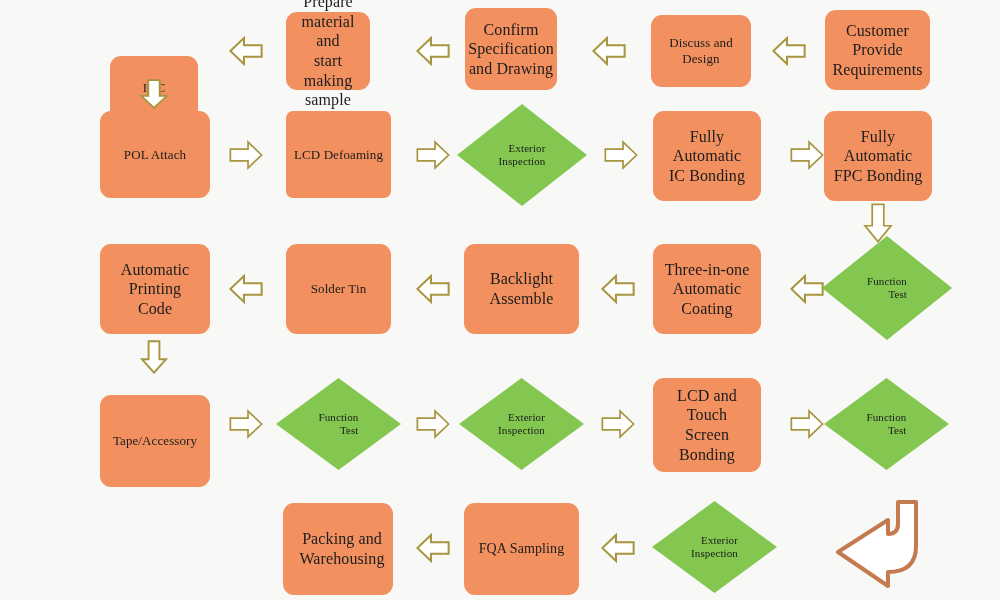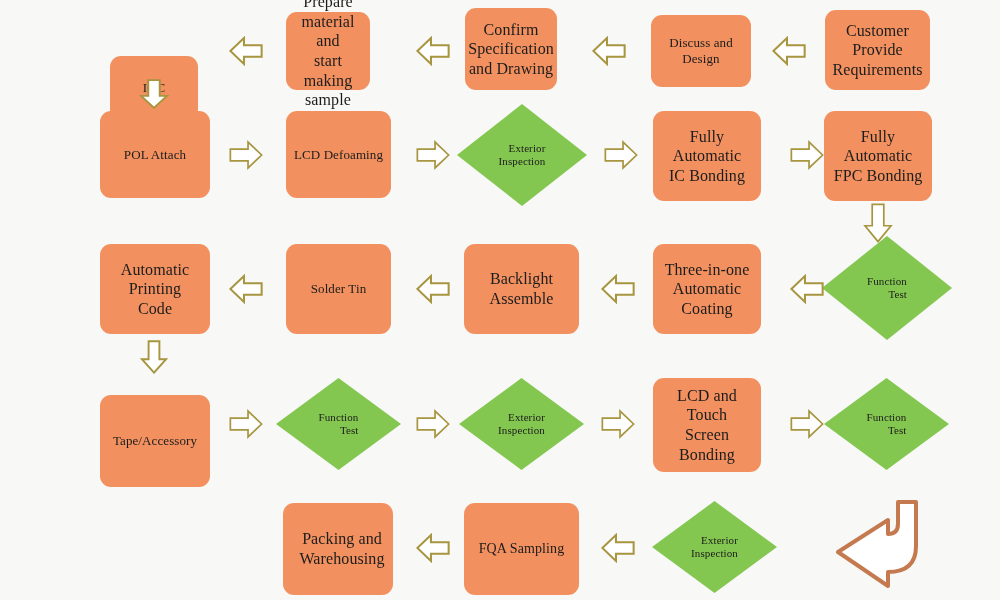--- a/index.html
+++ b/index.html
@@ -152,21 +152,21 @@
   <div class="node process fs13" style="left:100px; top:111px; width:110px; height:87px;">
     <span class="label">POL Attach</span>
   </div>
 
   <div class="arrow" style="left:229px; top:140px; width:34px; height:30px;">
     <svg viewBox="0 0 100 88" preserveAspectRatio="none">
       <path d="M96 44 L56 6 L56 27 L4 27 L4 61 L56 61 L56 82 Z"></path>
     </svg>
   </div>
 
-  <div class="node process fs13" style="left:286px; top:111px; width:105px; height:87px;">
+  <div class="node process fs13" style="left:286px; top:111px; width:105px; height:87px;border-radius:7px;">
     <span class="label">LCD Defoaming</span>
   </div>
 
   <div class="arrow" style="left:604px; top:140px; width:34px; height:30px; left:604px;">
     <svg viewBox="0 0 100 88" preserveAspectRatio="none">
       <path d="M96 44 L56 6 L56 27 L4 27 L4 61 L56 61 L56 82 Z"></path>
     </svg>
   </div>
 
   <div class="arrow" style="left:416px; top:140px; width:34px; height:30px;">

